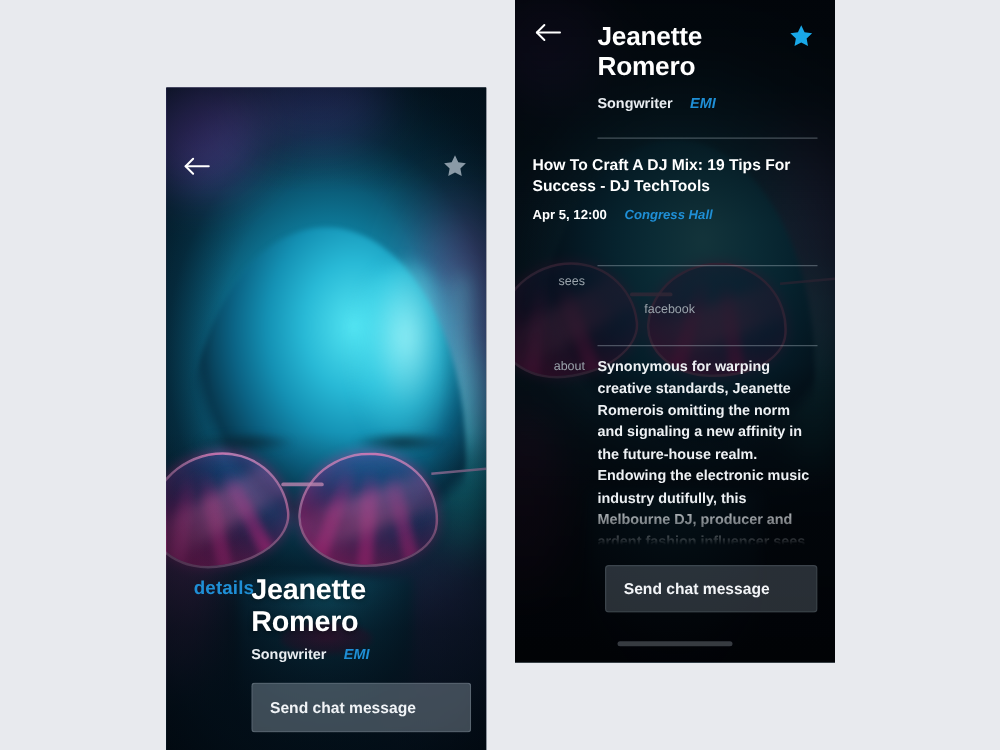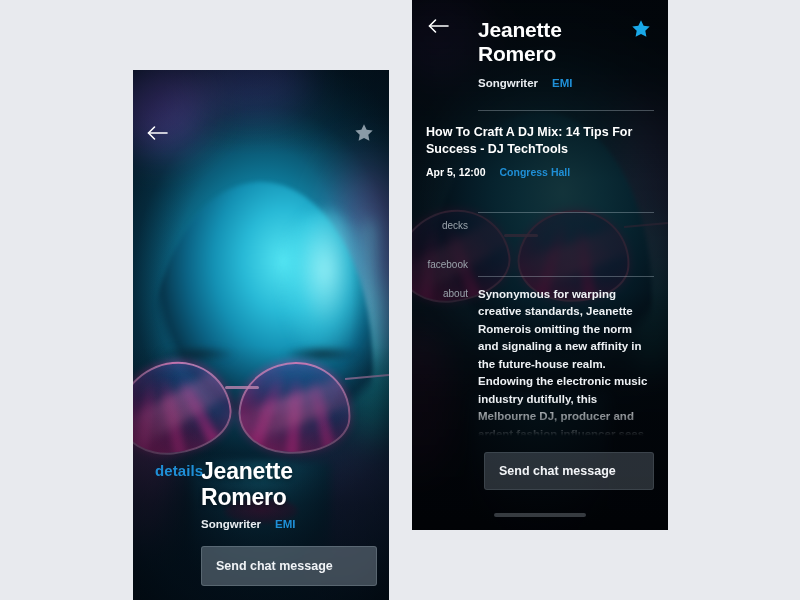--- a/index.html
+++ b/index.html
@@ -187,21 +187,21 @@
   }
   .role-row {
     margin-top: 8px;
     display: flex;
     align-items: baseline;
     gap: 14px;
     font-size: 11.5px;
     font-weight: 700;
   }
   .role { color: #e9edf1; }
-  .label-link { color: #1f8fd6; }
+  .label-link { color: #1f8fd6; font-style: italic; }
 
   .chat-btn {
     position: absolute;
     left: 68px;
     bottom: 14px;
     width: 176px;
     height: 40px;
     display: flex;
     align-items: center;
     padding-left: 14px;
@@ -296,21 +296,21 @@
     line-height: 1.34;
   }
   .session-sub {
     margin-top: 8px;
     display: flex; align-items: center; gap: 14px;
     font-size: 10.5px; font-weight: 700;
   }
   .session-date { color: #ffffff; }
 
   .row-mail { top: 219px; }
-  .row-facebook { top: 258px; }
+  .row-facebook { top: 241px; justify-content: center; }
   .contact-val {
     font-size: 11.5px;
     font-weight: 700;
     color: #1f8fd6;
   }
   .row-mail .row-key, .row-facebook .row-key { padding-top: 1px; }
 
   .row-about { top: 286px; }
   .about-text {
     font-size: 11.5px;
@@ -467,32 +467,32 @@
     <div class="r-role-row">
       <span class="role">Songwriter</span>
       <span class="label-link">EMI</span>
     </div>
   </div>
 
   <div class="divider div-1"></div>
 
   <div class="row row-session">
     <div class="row-val">
-      <div class="session-title">How To Craft A DJ Mix: 14 Tips For Success - DJ TechTools</div>
+      <div class="session-title">How To Craft A DJ Mix: 19 Tips For Success - DJ TechTools</div>
       <div class="session-sub">
         <span class="session-date">Apr 5, 12:00</span>
         <span class="label-link">Congress Hall</span>
       </div>
     </div>
   </div>
 
   <div class="divider div-2"></div>
 
   <div class="row row-mail">
-    <div class="row-key">decks</div>
+    <div class="row-key">sees</div>
   </div>
 
   <div class="row row-facebook">
     <div class="row-key">facebook</div>
   </div>
 
   <div class="divider div-3"></div>
 
   <div class="row row-about">
     <div class="row-key">about</div>

